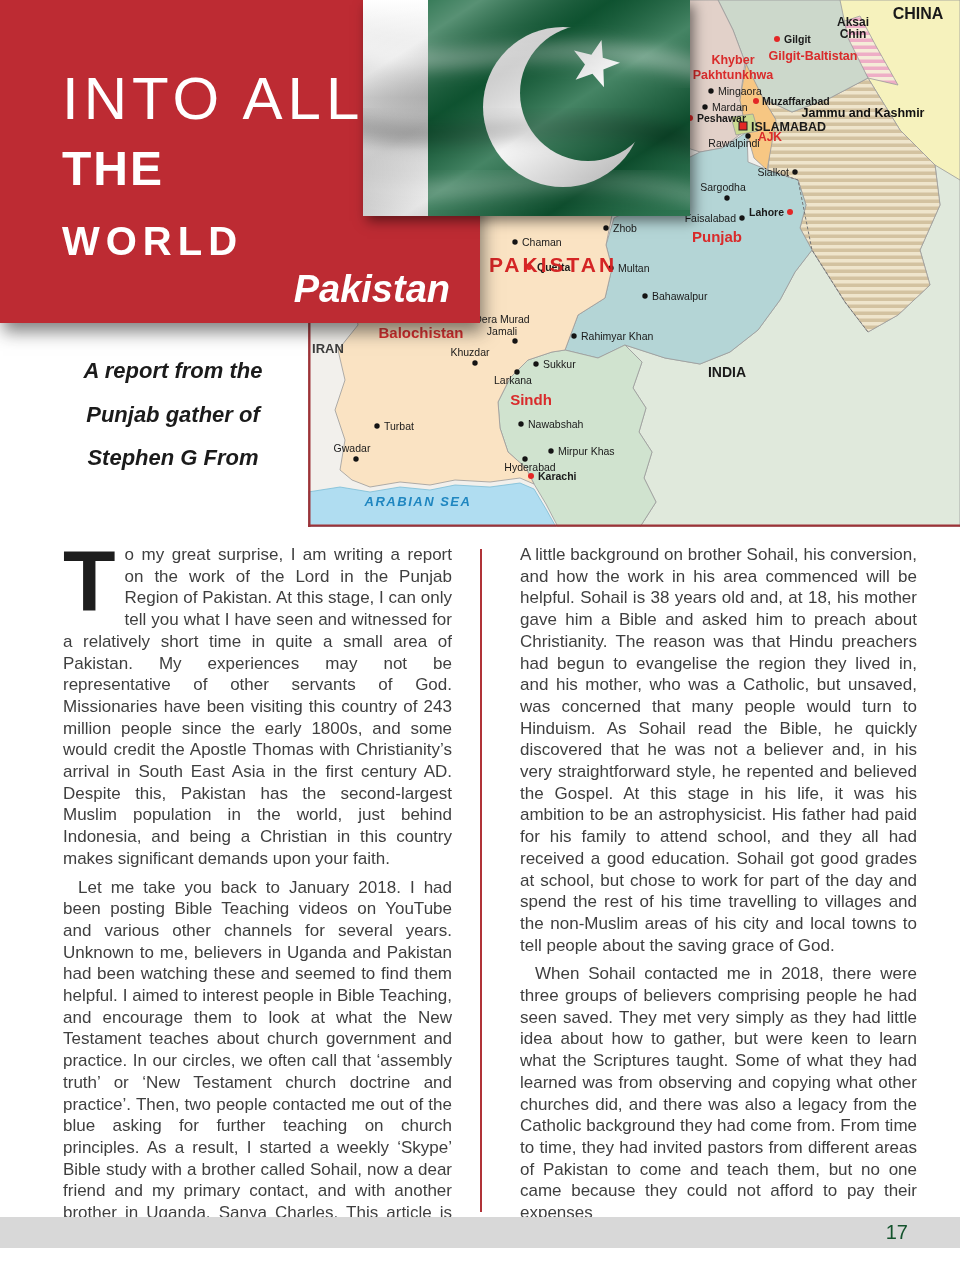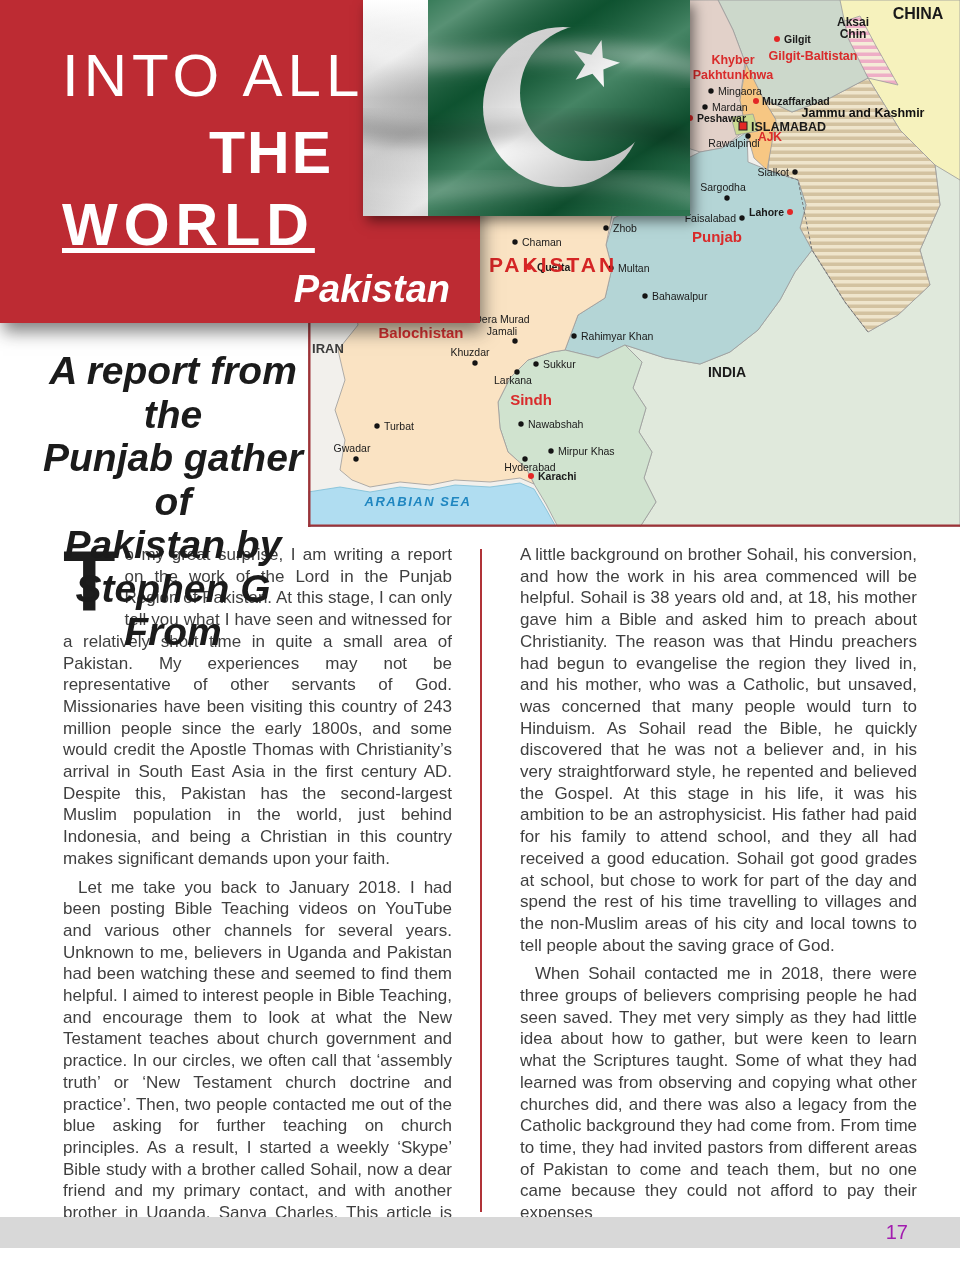--- a/index.html
+++ b/index.html
@@ -7,49 +7,49 @@
         font-family:"Liberation Sans",sans-serif;}
 
   
   .map-wrap{position:absolute;left:308px;top:0;width:652px;height:527px;z-index:1;}
   .map-wrap svg{display:block;}
 
   
   .banner{position:absolute;left:0;top:0;width:480px;height:323px;z-index:5;
           box-shadow:3px 9px 16px rgba(30,30,30,.55);}
   .banner .bl{color:#ffffff;padding-left:62px;}
-  .banner .l1{padding-top:44px;font-size:60px;font-weight:400;letter-spacing:5px;line-height:64px;}
-  .banner .l2{font-size:59px;font-weight:700;letter-spacing:2px;line-height:72px;margin-top:9px;text-align:center;}
-  .banner .l3{font-size:59px;font-weight:700;letter-spacing:6px;line-height:72px;text-decoration:underline;}
+  .banner .l1{padding-top:44px;font-size:60px;font-weight:400;letter-spacing:5px;line-height:64px;margin-top:23px;}
+  .banner .l2{font-size:48px;font-weight:700;letter-spacing:2px;line-height:72px;margin-top:2px;}
+  .banner .l3{font-size:40px;font-weight:700;letter-spacing:6px;line-height:72px;}
   .banner .sub{position:absolute;right:30px;bottom:12px;color:#fff;font-size:38px;
                font-weight:700;font-style:italic;}
 
   
   .flag{position:absolute;left:363px;top:0;width:327px;height:216px;z-index:6;
         box-shadow:4px 5px 12px rgba(0,0,0,.5);}
 
   
   .intro{position:absolute;left:22px;top:349px;width:302px;z-index:2;text-align:center;
-         font-weight:700;font-style:italic;font-size:39px;line-height:43.5px;color:#1b1b1b;}
+         font-weight:700;font-style:italic;font-size:22px;line-height:43.5px;color:#1b1b1b;}
   .intro span{display:block;}
 
   
   .col{position:absolute;top:544px;color:#3f3f3f;font-size:17px;line-height:21.7px;
        text-align:justify;hyphens:auto;-webkit-hyphens:auto;}
   .col-left{left:63px;width:389px;}
   .col-right{left:520px;width:397px;}
   .col p{margin:0;}
   .col p + p{margin-top:7px;text-indent:15px;}
   .dropcap{float:left;font-size:86px;line-height:66px;font-weight:700;color:#1d1d1d;
            margin:3px 9px 0 0;}
   .divider{position:absolute;left:480px;top:549px;width:2px;height:663px;z-index:2;}
 
   
   .footer-bar{position:absolute;left:0;top:1217px;width:960px;height:31px;z-index:2;}
-  .footer-bar .num{position:absolute;right:52px;top:0;line-height:31px;font-size:20px;color:#a21caf;}
+  .footer-bar .num{position:absolute;right:52px;top:0;line-height:31px;font-size:20px;color:#14532d;}
 </style>
 </head>
 <body>
 
 <div class="page">
 
   <div class="map-wrap">
     <svg id="map-svg" width="652" height="527" viewBox="308 0 652 527" xmlns="http://www.w3.org/2000/svg">
         <defs>
           <pattern id="jkP" width="8" height="7" patternUnits="userSpaceOnUse">
@@ -186,21 +186,20 @@
       <path d="M -20,40 C 80,92 180,18 345,72" stroke="#ffffff" stroke-opacity="0.5" stroke-width="14" fill="none" filter="url(#soft)"></path>
       <path d="M -20,122 C 100,162 220,92 345,150" stroke="#000000" stroke-opacity="0.28" stroke-width="16" fill="none" filter="url(#soft)"></path>
       <path d="M -20,182 C 90,212 200,152 345,200" stroke="#ffffff" stroke-opacity="0.35" stroke-width="12" fill="none" filter="url(#soft)"></path>
       <rect x="0" y="0" width="327" height="216" fill="url(#sheen)"></rect>
     </svg>
   </div>
 
   <div class="intro">
     <span>A report from the</span>
     <span>Punjab gather of</span>
-    <span>Pakistan by</span>
     <span>Stephen G From</span>
   </div>
 
   <div class="divider" id="divider" style="background: rgb(176, 51, 56);"></div>
 
   <div class="col col-left">
     <p><span class="dropcap">T</span><span>o my great surprise, I am writing a report on the work of the Lord in the Punjab Region of Pakistan. At this stage, I can only tell you what I have seen and witnessed for a relatively short time in quite a small area of Pakistan. My experiences may not be representative of other servants of God. Missionaries have been visiting this country of 243 million people since the early 1800s, and some would credit the Apostle Thomas with Christianity’s arrival in South East Asia in the first century AD. Despite this, Pakistan has the second-largest Muslim population in the world, just behind Indonesia, and being a Christian in this country makes significant demands upon your faith.</span></p>
     <p>Let me take you back to January 2018. I had been posting Bible Teaching videos on YouTube and various other channels for several years. Unknown to me, believers in Uganda and Pakistan had been watching these and seemed to find them helpful. I aimed to interest people in Bible Teaching, and encourage them to look at what the New Testament teaches about church government and practice. In our circles, we often call that ‘assembly truth’ or ‘New Testament church doctrine and practice’. Then, two people contacted me out of the blue asking for further teaching on church principles. As a result, I started a weekly ‘Skype’ Bible study with a brother called Sohail, now a dear friend and my primary contact, and with another brother in Uganda, Sanya Charles. This article is about the work of the Lord in Pakistan.</p>
   </div>
   <div class="col col-right">

